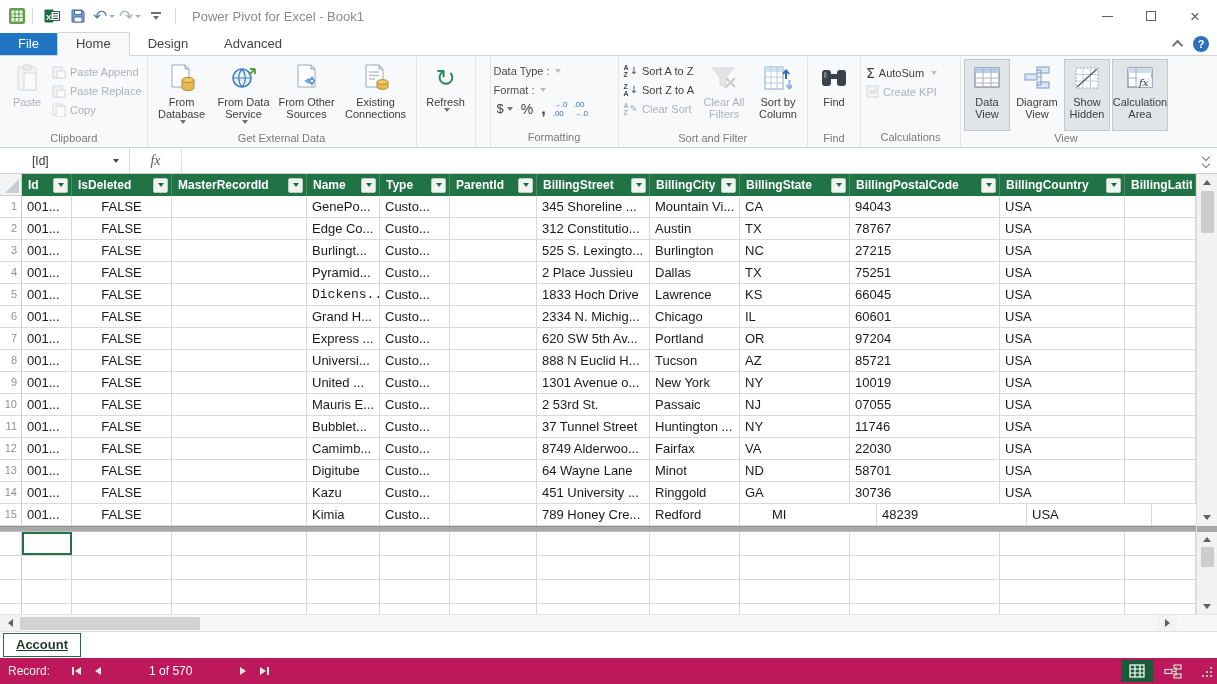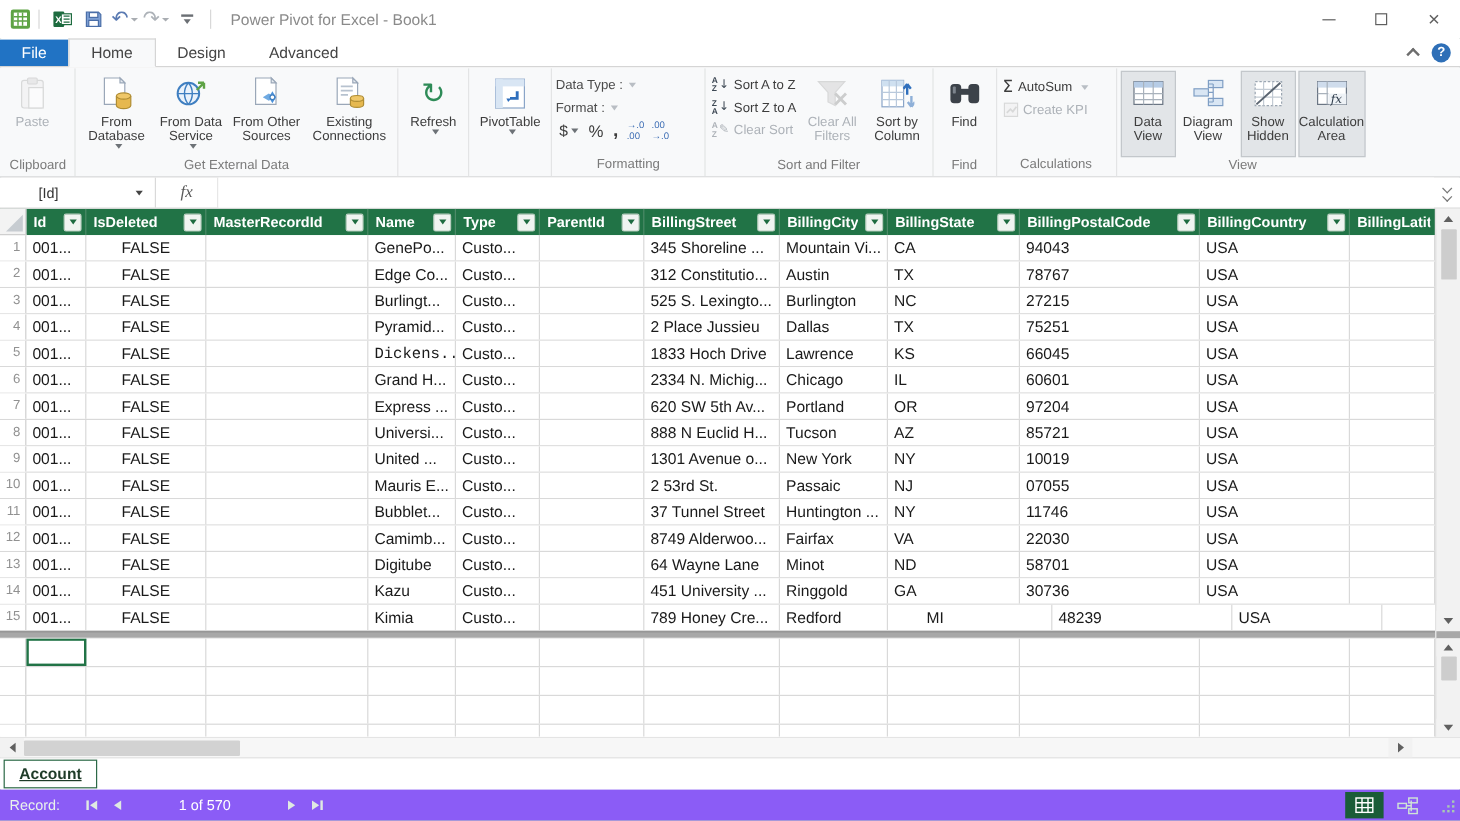--- a/index.html
+++ b/index.html
@@ -102,21 +102,21 @@
   .hscroll{ height:17px; background:#f7f7f7; border-top:1px solid #e4e4e4; display:flex; align-items:center;}
   .hthumb{ width:180px; height:13px; background:#d2d2d2; border-radius:1px;}
   .htrack{ flex:1;}
   .hend{ width:40px;}
 
   
   .sheetrow{ height:27px; background:#fff; border-top:1px solid #e0e0e0; display:flex; align-items:flex-start; padding-left:3px;}
   .sheettab{ margin-top:1px; padding:3px 12px 4px; background:#fff; border:1px solid #2c6947; font-size:13px; font-weight:bold; color:#1e3b28; text-decoration:underline;}
 
   
-  .statusbar{ height:26px; background:#8b5cf6; display:flex; align-items:center; color:#e9f1ec; font-size:12px; padding:0 4px 0 8px;}
+  .statusbar{ height:26px; background:#be185d; display:flex; align-items:center; color:#e9f1ec; font-size:12px; padding:0 4px 0 8px;}
   .rec-nav{ display:flex; align-items:center; margin-left:22px; gap:14px;}
   .nb{ display:flex; align-items:center; gap:1px; height:16px;}
   .ntri-l{ width:0;height:0;border-top:4px solid transparent;border-bottom:4px solid transparent;border-right:6px solid #dfe9e2;}
   .ntri-r{ width:0;height:0;border-top:4px solid transparent;border-bottom:4px solid transparent;border-left:6px solid #dfe9e2;}
   .nbar{ width:2px; height:8px; background:#dfe9e2;}
   .rec-pos{ margin:0 34px; color:#fff;}
   .sb-spacer{ flex:1;}
   .viewtile{ width:32px; height:22px; display:flex; align-items:center; justify-content:center; margin-left:4px;}
   .viewtile.pressed{ background:#1a5c38;}
   .grip{ width:14px; height:14px; margin-left:10px; position:relative;}
@@ -197,20 +197,43 @@
         <div class="bb dis">
           <span class="ic">
             <svg width="24" height="28" viewBox="0 0 24 28">
                 <rect x="3" y="3" width="18" height="23" rx="2" fill="#e9edf2" stroke="#aab4c0"></rect>
                 <rect x="8" y="1" width="8" height="5" rx="1" fill="#cfd6de" stroke="#aab4c0"></rect>
                 <rect x="9" y="9" width="12" height="17" fill="#fff" stroke="#aab4c0"></rect>
               </svg>
           </span>
           <span>Paste</span>
         </div>
+        <div style="display:flex;flex-direction:column;justify-content:flex-start;padding-top:3px;">
+          <div class="sb dis">
+            <svg width="14" height="14" viewBox="0 0 14 14">
+                <rect x="1" y="2" width="9" height="11" fill="#e9edf2" stroke="#aab4c0"></rect>
+                <rect x="5" y="6" width="8" height="7" fill="#fff" stroke="#aab4c0"></rect>
+              </svg>
+            <span>Paste Append</span>
+          </div>
+          <div class="sb dis">
+            <svg width="14" height="14" viewBox="0 0 14 14">
+                <rect x="1" y="2" width="9" height="11" fill="#e9edf2" stroke="#aab4c0"></rect>
+                <rect x="5" y="6" width="8" height="7" fill="#fff" stroke="#aab4c0"></rect>
+              </svg>
+            <span>Paste Replace</span>
+          </div>
+          <div class="sb dis">
+            <svg width="14" height="14" viewBox="0 0 14 14">
+                <rect x="1" y="1" width="9" height="11" fill="#fff" stroke="#aab4c0"></rect>
+                <rect x="4" y="3" width="9" height="11" fill="#fff" stroke="#aab4c0"></rect>
+              </svg>
+            <span>Copy</span>
+          </div>
+        </div>
       </div>
       <div class="rg-label">Clipboard</div>
     </div>
 
     <div class="rgroup">
       <div class="rg-body">
         <div class="bb" style="width:62px;">
           <span class="ic">
             <svg width="30" height="30" viewBox="0 0 30 30">
                 <path d="M5 2h13l4 4v18H5z" fill="#fff" stroke="#9aa7b8"></path>
@@ -268,35 +291,20 @@
               <span class="refresh-g">↻</span>
             </span>
           <span>Refresh</span>
             <i class="car"></i>
         </div>
       </div>
       <div class="rg-label"></div>
     </div>
 
     <div class="rgroup">
-      <div class="rg-body">
-        <div class="bb" style="width:62px;">
-          <span class="ic">
-            <svg width="28" height="28" viewBox="0 0 28 28">
-                <rect x="2" y="2" width="24" height="24" fill="#fff" stroke="#8aa5c8"></rect>
-                <rect x="2" y="2" width="24" height="6" fill="#d9e6f4"></rect>
-                <rect x="2" y="2" width="6" height="24" fill="#d9e6f4"></rect>
-                <path d="M20 12v6h-6" stroke="#2f6fbd" stroke-width="2.4" fill="none"></path>
-                <path d="M11 18h4l-2.5 3z" fill="#2f6fbd"></path>
-              </svg>
-          </span>
-          <span>PivotTable</span>
-            <i class="car"></i>
-        </div>
-      </div>
       <div class="rg-label"></div>
     </div>
 
     <div class="rgroup" style="min-width:128px;">
       <div class="rg-body" style="flex-direction:column; align-items:stretch; padding-top:2px;">
         <div class="fmt-row">
             <span>Data Type :</span>
             <i class="car pale"></i>
           </div>
         <div class="fmt-row">

